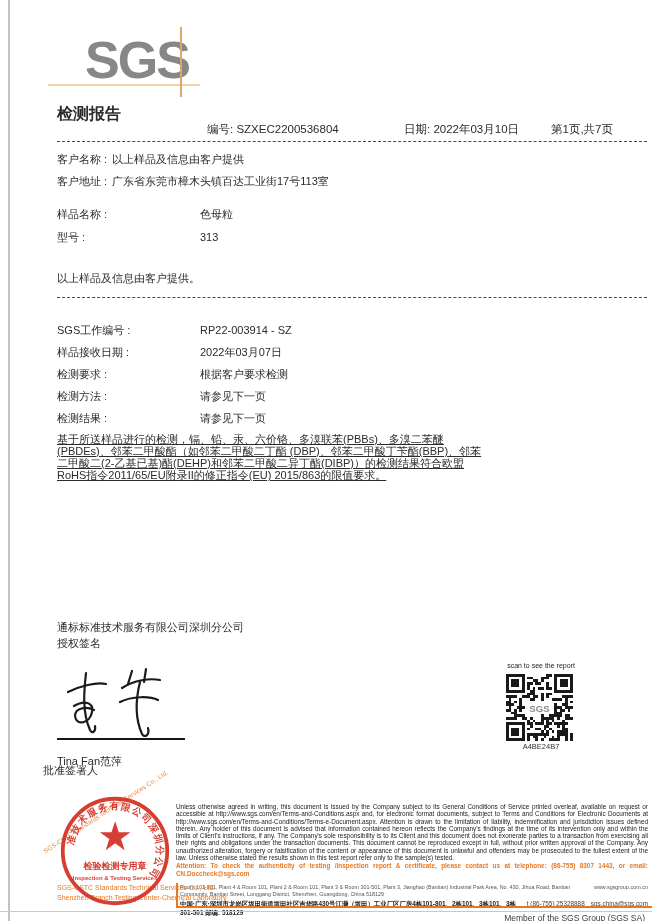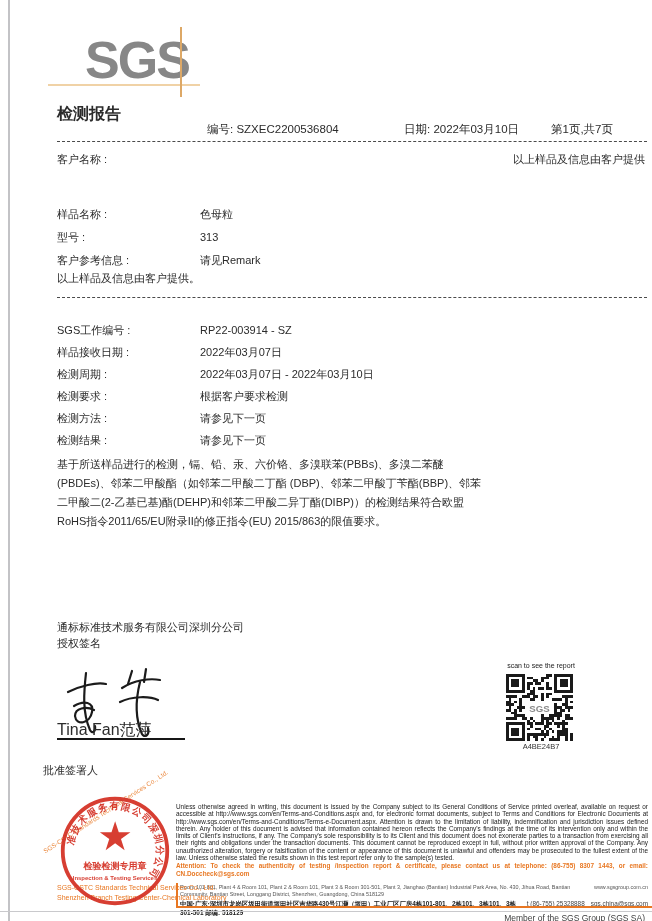--- a/index.html
+++ b/index.html
@@ -28,34 +28,34 @@
 
   .dash{height:0;border-top:1px dashed #4a4a4a;left:57px;width:590px;}
   .dash1{top:141px;}
   .dash2{top:297px;}
 
   .row{display:flex;font-size:11px;line-height:14px;}
   .lblc{width:55px;flex-shrink:0;}
   .lbl{width:143px;flex-shrink:0;}
   .grp{left:57px;width:588px;}
   .grp-client{top:152px;}
-  .grp-client .row{margin-bottom:8px;justify-content:space-between;}
+  .grp-client .row{margin-bottom:8px;}
   .grp-sample{top:207px;}
   .grp-sample .row{margin-bottom:9px;}
   .note{left:57px;top:271px;font-size:11px;}
   .grp-details{top:323px;}
   .grp-details .row{margin-bottom:8px;}
-  .concl{width:432px;line-height:19px;}
+  .concl{width:432px;line-height:12px;text-decoration:underline;}
 
   
   .sig-co{left:57px;top:620px;font-size:11px;}
   .sig-auth{left:57px;top:636px;font-size:11px;}
   .sig-svg{left:62px;top:664px;}
   .sig-line{left:57px;top:738px;width:128px;height:2px;background:#161616;}
-  .sig-name{left:57px;top:720px;font-size:16px;}
+  .sig-name{left:57px;top:754px;font-size:11px;}
   .sig-role{left:43px;top:763px;font-size:11px;}
 
   
   .qr-caption{left:495px;top:662px;width:92px;text-align:center;font-size:7px;color:#222;}
   .qr-box{left:506px;top:674px;}
   .qr-code-text{left:495px;top:742px;width:92px;text-align:center;font-size:7.5px;color:#333;}
 
   
   .stamp{left:58px;top:794px;opacity:.93;z-index:3;}
   .stamp-diag{left:44px;top:848px;color:#e87722;font-size:6.5px;white-space:nowrap;
@@ -89,51 +89,47 @@
 <div class="abs hmeta hm-no">编号: SZXEC2200536804</div>
 <div class="abs hmeta hm-date">日期: 2022年03月10日</div>
 <div class="abs hmeta hm-page">第1页,共7页</div>
 <div class="abs dash dash1"></div>
 
 <div class="abs grp grp-client">
   <div class="row">
     <span class="lblc">客户名称 :</span>
     <span>以上样品及信息由客户提供</span>
   </div>
+  <div class="row">
+    <span class="lblc">客户地址 :</span>
+    <span>广东省东莞市樟木头镇百达工业街17号113室</span>
+  </div>
 </div>
 
 <div class="abs grp grp-sample">
   <div class="row">
     <span class="lbl">样品名称 :</span>
     <span>色母粒</span>
   </div>
   <div class="row">
     <span class="lbl">型号 :</span>
     <span>313</span>
   </div>
-  <div class="row">
-    <span class="lbl">客户参考信息 :</span>
-    <span>请见Remark</span>
-  </div>
 </div>
 <div class="abs note">以上样品及信息由客户提供。</div>
 <div class="abs dash dash2"></div>
 
 <div class="abs grp grp-details">
   <div class="row">
     <span class="lbl">SGS工作编号 :</span>
     <span>RP22-003914 - SZ</span>
   </div>
   <div class="row">
     <span class="lbl">样品接收日期 :</span>
     <span>2022年03月07日</span>
-  </div>
-  <div class="row">
-    <span class="lbl">检测周期 :</span>
-    <span>2022年03月07日 - 2022年03月10日</span>
   </div>
   <div class="row">
     <span class="lbl">检测要求 :</span>
     <span>根据客户要求检测</span>
   </div>
   <div class="row">
     <span class="lbl">检测方法 :</span>
     <span>请参见下一页</span>
   </div>
   <div class="row">

